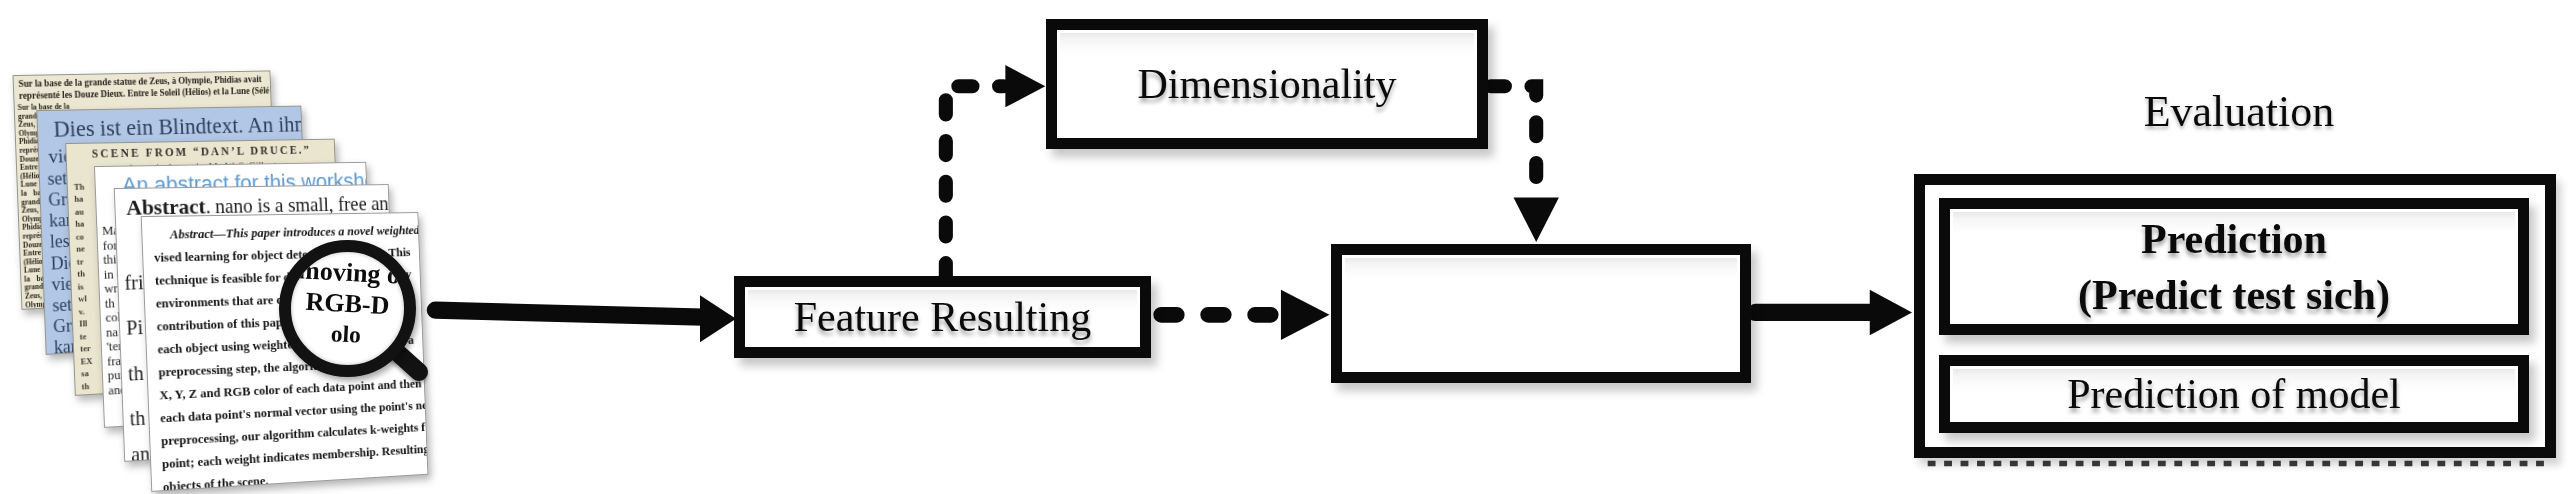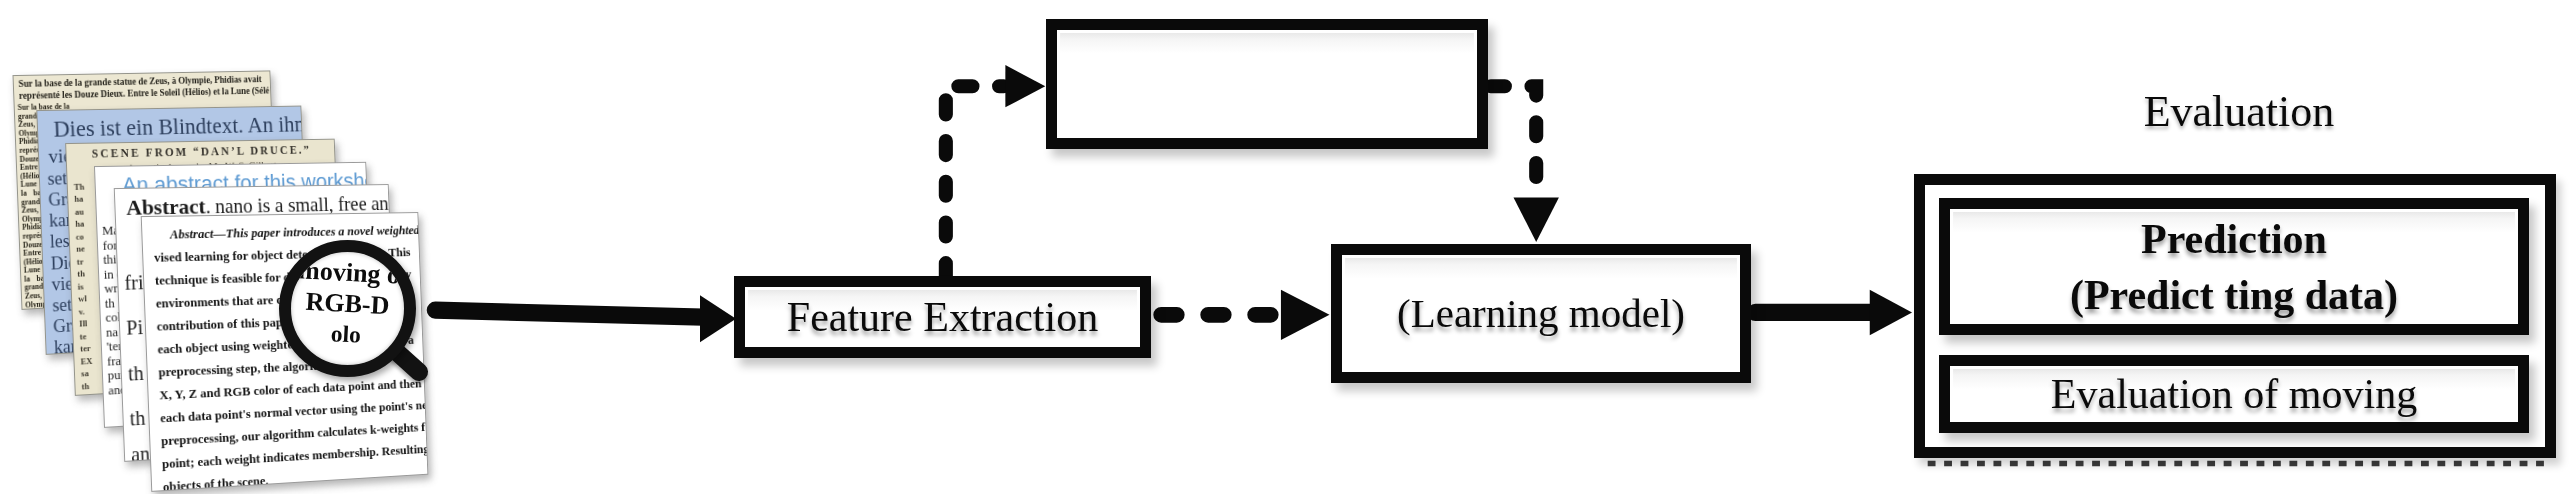--- a/index.html
+++ b/index.html
@@ -241,34 +241,34 @@
   <div class="handle"></div>
   <div class="lens">
     <div class="mtext">
       <div>moving o</div>
       <div>RGB-D</div>
       <div class="cut">olo</div>
     </div>
   </div>
 
   <div class="pbox box-dr">
+    <div class="lbl">Dimensionality</div>
   </div>
 
   <div class="pbox box-fe">
-    <div class="lbl">Feature Extraction</div>
+    <div class="lbl">Feature Resulting</div>
   </div>
 
   <div class="pbox box-cl">
-    <div class="lbl">(Learning model)</div>
   </div>
 
   <div class="ev-title">Evaluation</div>
   <div class="box-ev-outer"></div>
   <div class="pbox box-pred">
     <div class="lbl">Prediction</div>
-    <div class="lbl">(Predict ting data)</div>
+    <div class="lbl">(Predict test sich)</div>
   </div>
   <div class="pbox box-em">
-    <div class="lbl">Evaluation of moving</div>
+    <div class="lbl">Prediction of model</div>
   </div>
 
 </div>
 
 
 </body></html>

